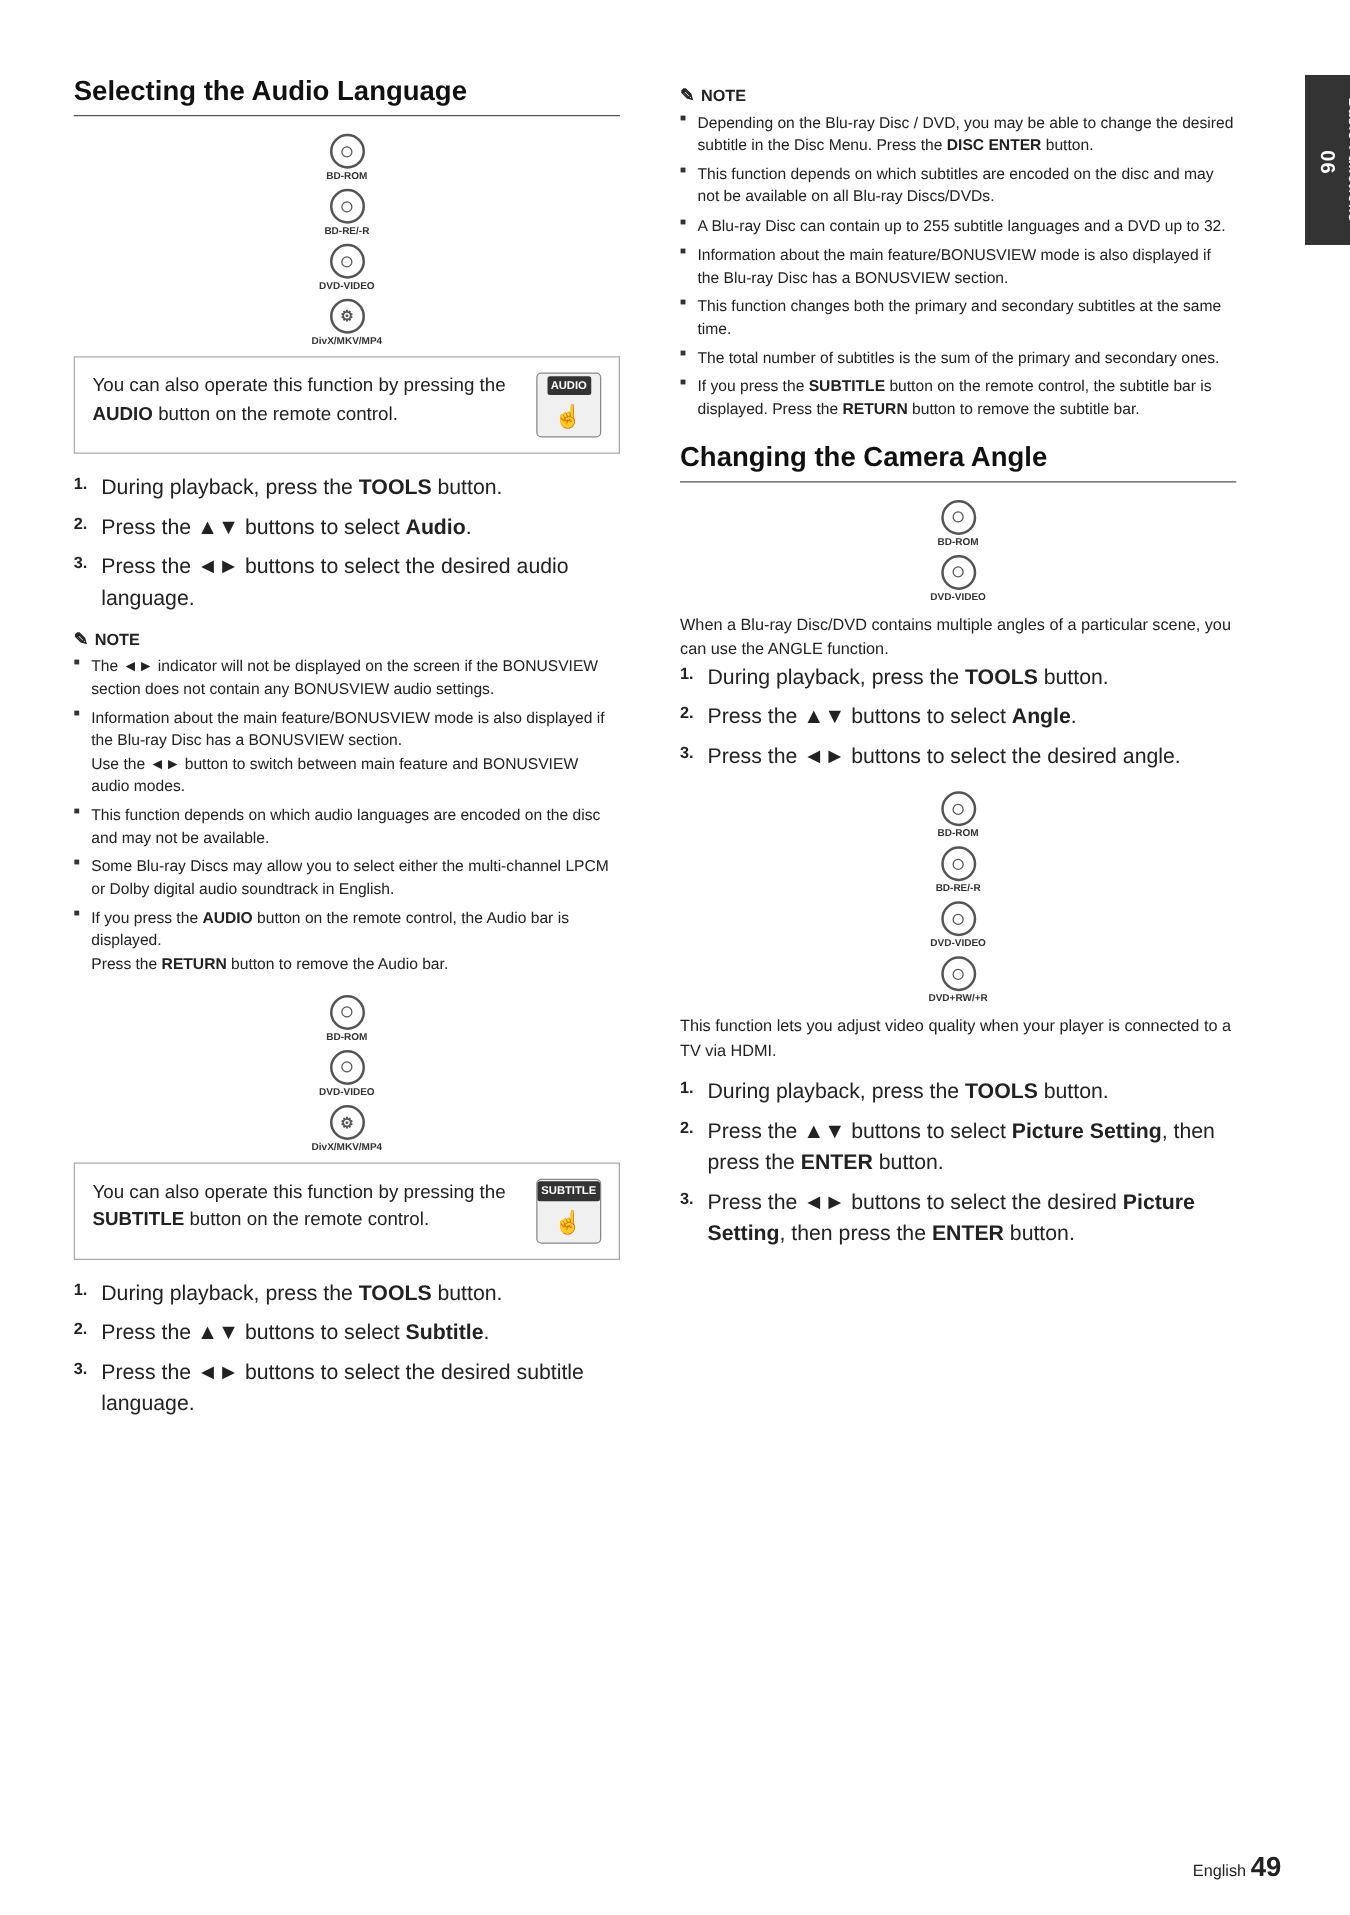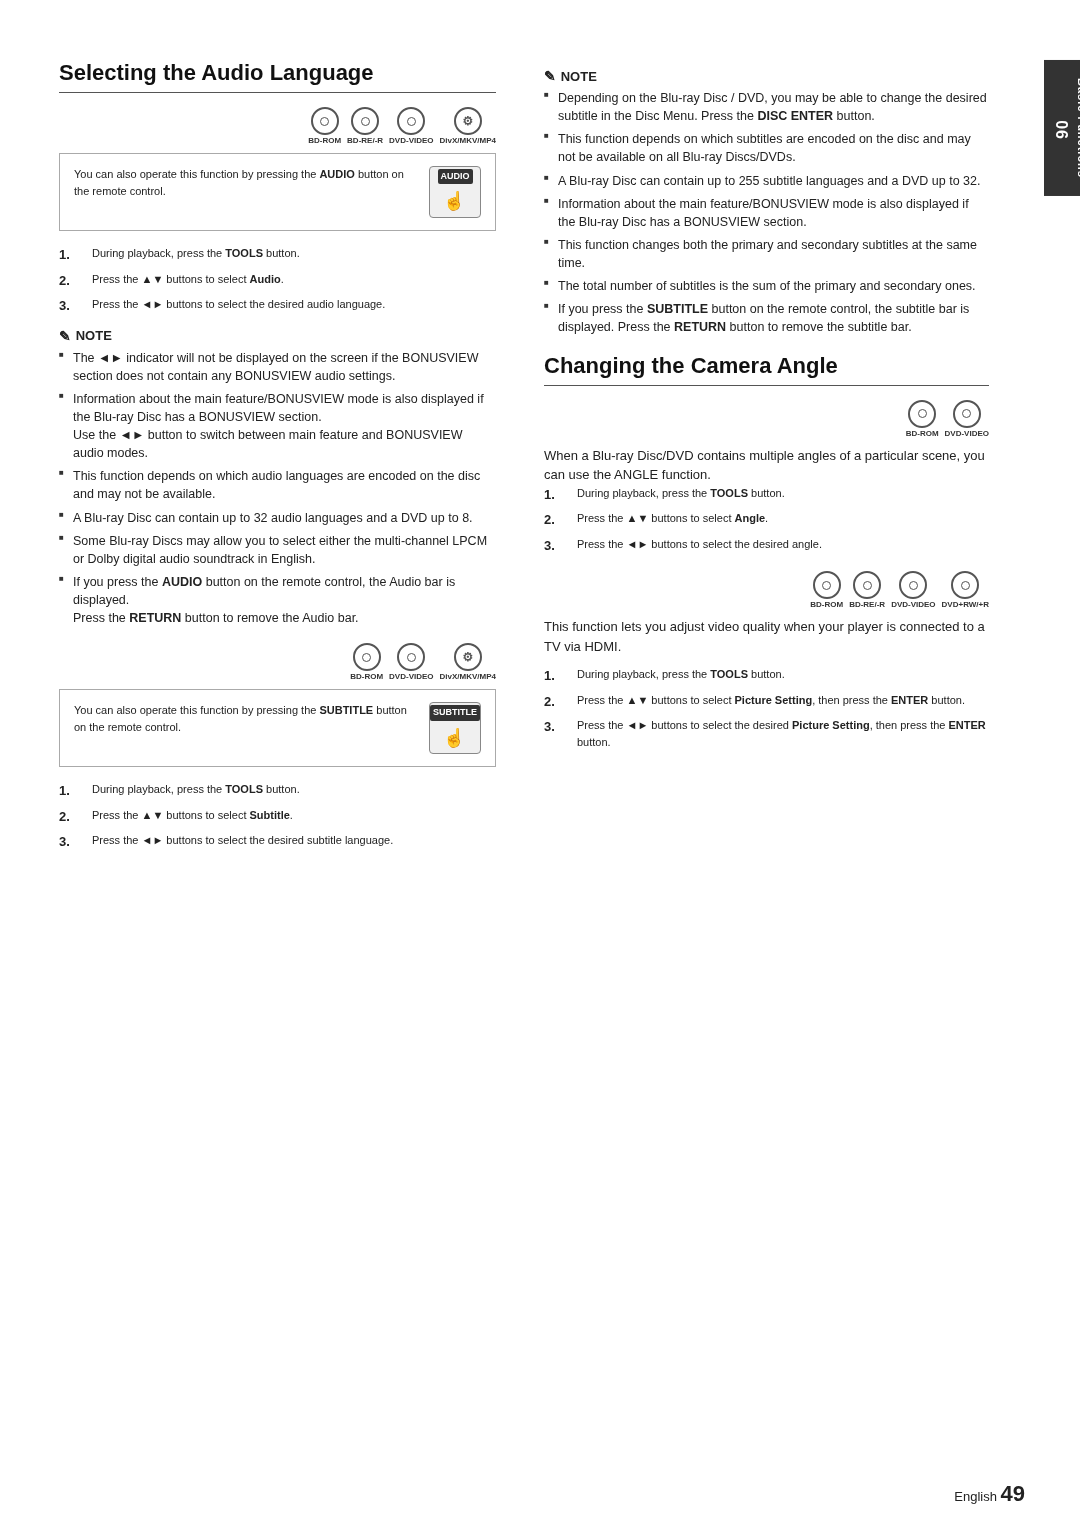--- a/index.html
+++ b/index.html
@@ -79,21 +79,21 @@
       font-weight: bold;
       color: #111;
       border-bottom: 1.5px solid #555;
       padding-bottom: 6px;
       margin-bottom: 14px;
     }
 
     
     .disc-badges {
       display: flex;
-      flex-direction: row;
+      flex-direction: column;
       gap: 6px;
       justify-content: flex-end;
       margin-bottom: 8px;
     }
 
     .disc-badge {
       display: flex;
       flex-direction: column;
       align-items: center;
       font-size: 8px;
@@ -149,21 +149,21 @@
       flex-direction: row;
       align-items: flex-start;
       gap: 12px;
       font-size: 13px;
       line-height: 1.5;
       position: relative;
     }
 
     .info-box-text {
       flex: 1;
-      font-size: 11px;
+      font-size: 15px;
       line-height: 1.5;
     }
 
     
     .remote-btn {
       width: 52px;
       height: 52px;
       flex-shrink: 0;
       display: flex;
       flex-direction: column;
@@ -204,23 +204,22 @@
     }
 
     .step-num {
       font-weight: bold;
       min-width: 22px;
       font-size: 13px;
     }
 
     .step-text {
       flex: 1;
-      font-size: 11px;
+      font-size: 17px;
       line-height: 1.5;
-      margin-left: 11px;
     }
 
     b { font-weight: bold; }
 
     
     .note-section {
       margin-top: 10px;
       margin-bottom: 10px;
     }
 
@@ -343,21 +342,20 @@
 
         <div class="note-section mt-12">
           <div class="note-title">
             <span class="note-icon">✎</span>
             <span>NOTE</span>
           </div>
           <ul class="note-list">
             <li>The ◄► indicator will not be displayed on the screen if the BONUSVIEW section does not contain any BONUSVIEW audio settings.</li>
             <li>Information about the main feature/BONUSVIEW mode is also displayed if the Blu-ray Disc has a BONUSVIEW section.<br>Use the ◄► button to switch between main feature and BONUSVIEW audio modes.</li>
             <li>This function depends on which audio languages are encoded on the disc and may not be available.</li>
-            <li>A Blu-ray Disc can contain up to 32 audio languages and a DVD up to 8.</li>
             <li>Some Blu-ray Discs may allow you to select either the multi-channel LPCM or Dolby digital audio soundtrack in English.</li>
             <li>If you press the <b>AUDIO</b> button on the remote control, the Audio bar is displayed.<br>Press the <b>RETURN</b> button to remove the Audio bar.</li>
           </ul>
         </div>
       </div>
 
       <div class="mt-16">
 
         <div class="disc-badges">
           <div class="disc-badge">

